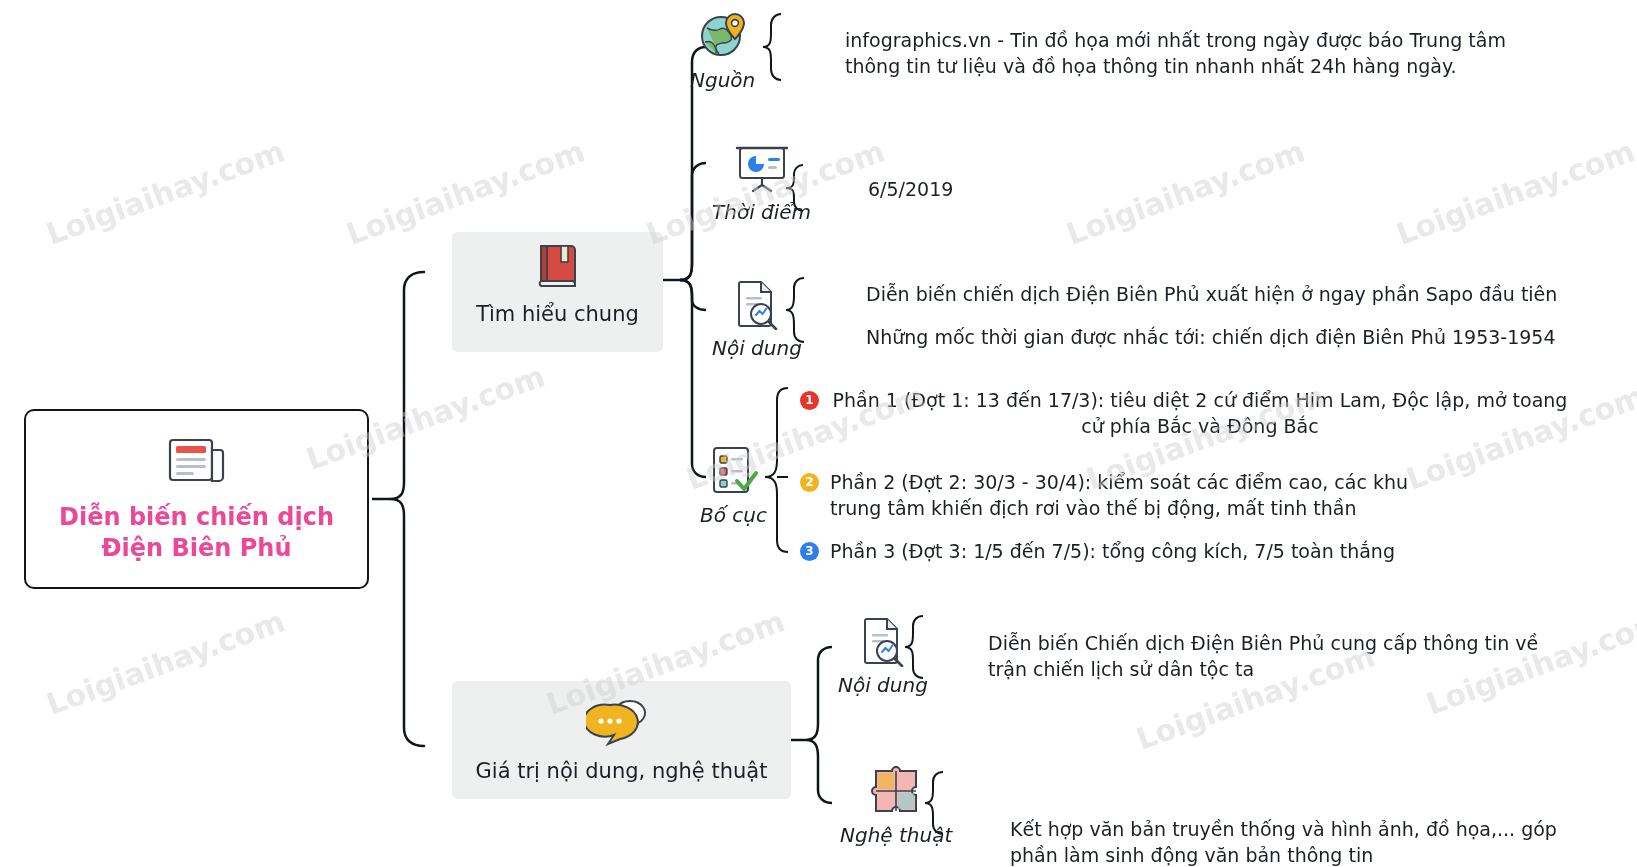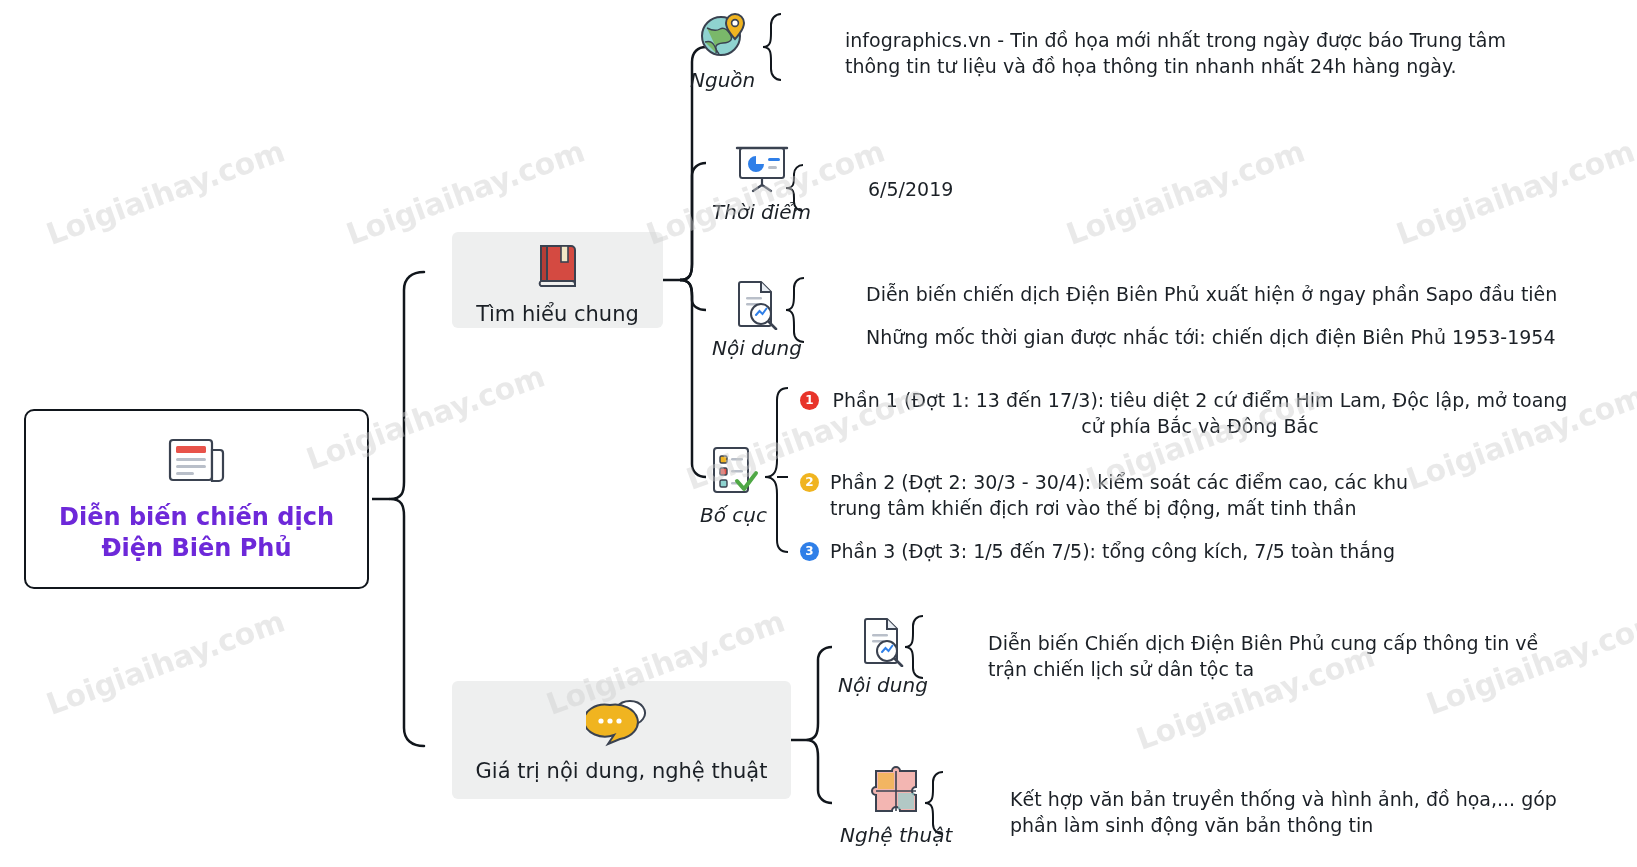--- a/index.html
+++ b/index.html
@@ -34,21 +34,21 @@
     height: 180px;
     border: 2.5px solid #11161c;
     border-radius: 10px;
     background: #ffffff;
     display: flex;
     flex-direction: column;
     align-items: center;
     justify-content: center;
   }
   .root .root-title {
-    color: #6d28d9;
+    color: #ec4899;
     font-weight: bold;
     font-size: 24px;
     line-height: 31px;
     text-align: center;
     white-space: pre-line;
     margin-top: 12px;
   }
 
   
   .branch-box {
@@ -62,21 +62,21 @@
   .branch-box .branch-label {
     font-size: 21px;
     color: #1b2026;
     text-align: center;
     margin-top: 6px;
   }
   #branch-1 {
     left: 452px;
     top: 232px;
     width: 211px;
-    height: 96px;
+    height: 120px;
     padding-top: 8px;
   }
   #branch-2 {
     left: 452px;
     top: 681px;
     width: 339px;
     height: 118px;
     padding-top: 14px;
   }
 
@@ -319,21 +319,21 @@
       <svg width="56" height="52" viewBox="0 0 56 52">
         <path d="M8 6 h16 a4 4 0 0 1 8 0 h16 v16 a4 4 0 0 0 0 8 v16 h-16 a4 4 0 0 0 -8 0 h-16 v-16 a4 4 0 0 1 0 -8 z" fill="#f3b6b2" stroke="#3a4250" stroke-width="2"></path>
         <path d="M28 6 v40" stroke="#3a4250" stroke-width="1.6"></path>
         <path d="M8 26 h40" stroke="#3a4250" stroke-width="1.6"></path>
         <rect x="10" y="8" width="16" height="16" fill="#f0b420" opacity=".55"></rect>
         <rect x="30" y="28" width="16" height="16" fill="#8fd3d0" opacity=".65"></rect>
       </svg>
     </span>
     <div class="sub-label">Nghệ thuật</div>
   </div>
-  <div class="leaf" style="left:1010px; top:786px; width:580px; white-space:pre-line;">Kết hợp văn bản truyền thống và hình ảnh, đồ họa,... góp
+  <div class="leaf" style="left:1010px; top:816px; width:580px; white-space:pre-line;">Kết hợp văn bản truyền thống và hình ảnh, đồ họa,... góp
 phần làm sinh động văn bản thông tin</div>
 
   <div class="wm" style="left:40px;  top:175px;">Loigiaihay.com</div>
   <div class="wm" style="left:340px; top:175px;">Loigiaihay.com</div>
   <div class="wm" style="left:640px; top:175px;">Loigiaihay.com</div>
   <div class="wm" style="left:1060px;top:175px;">Loigiaihay.com</div>
   <div class="wm" style="left:1390px;top:175px;">Loigiaihay.com</div>
   <div class="wm" style="left:300px; top:400px;">Loigiaihay.com</div>
   <div class="wm" style="left:680px; top:420px;">Loigiaihay.com</div>
   <div class="wm" style="left:1080px;top:420px;">Loigiaihay.com</div>

